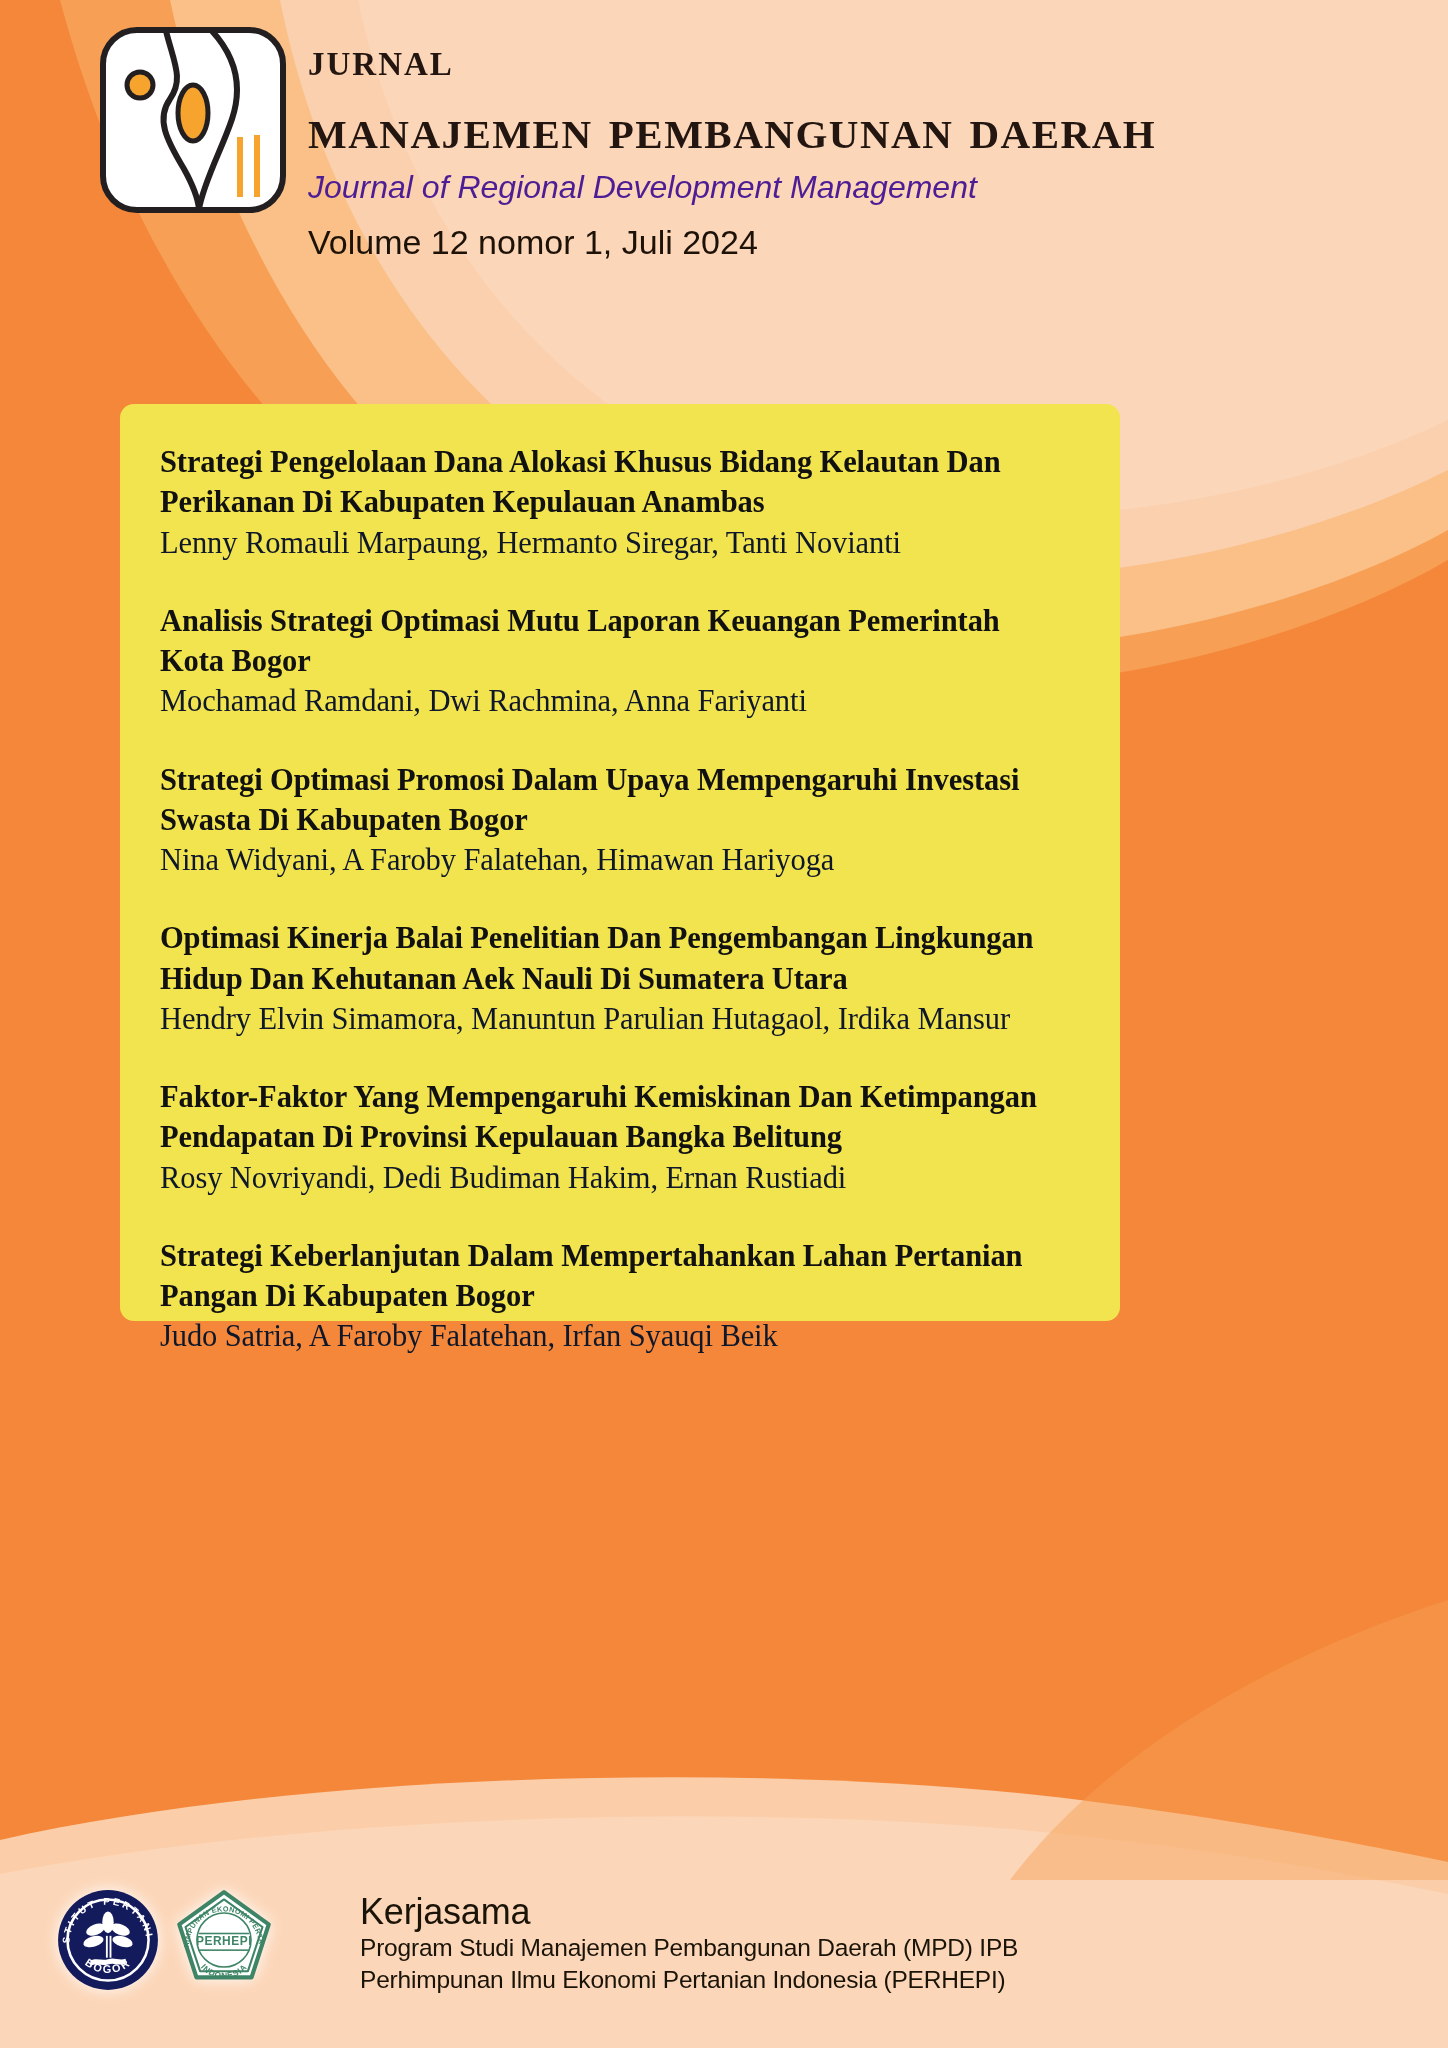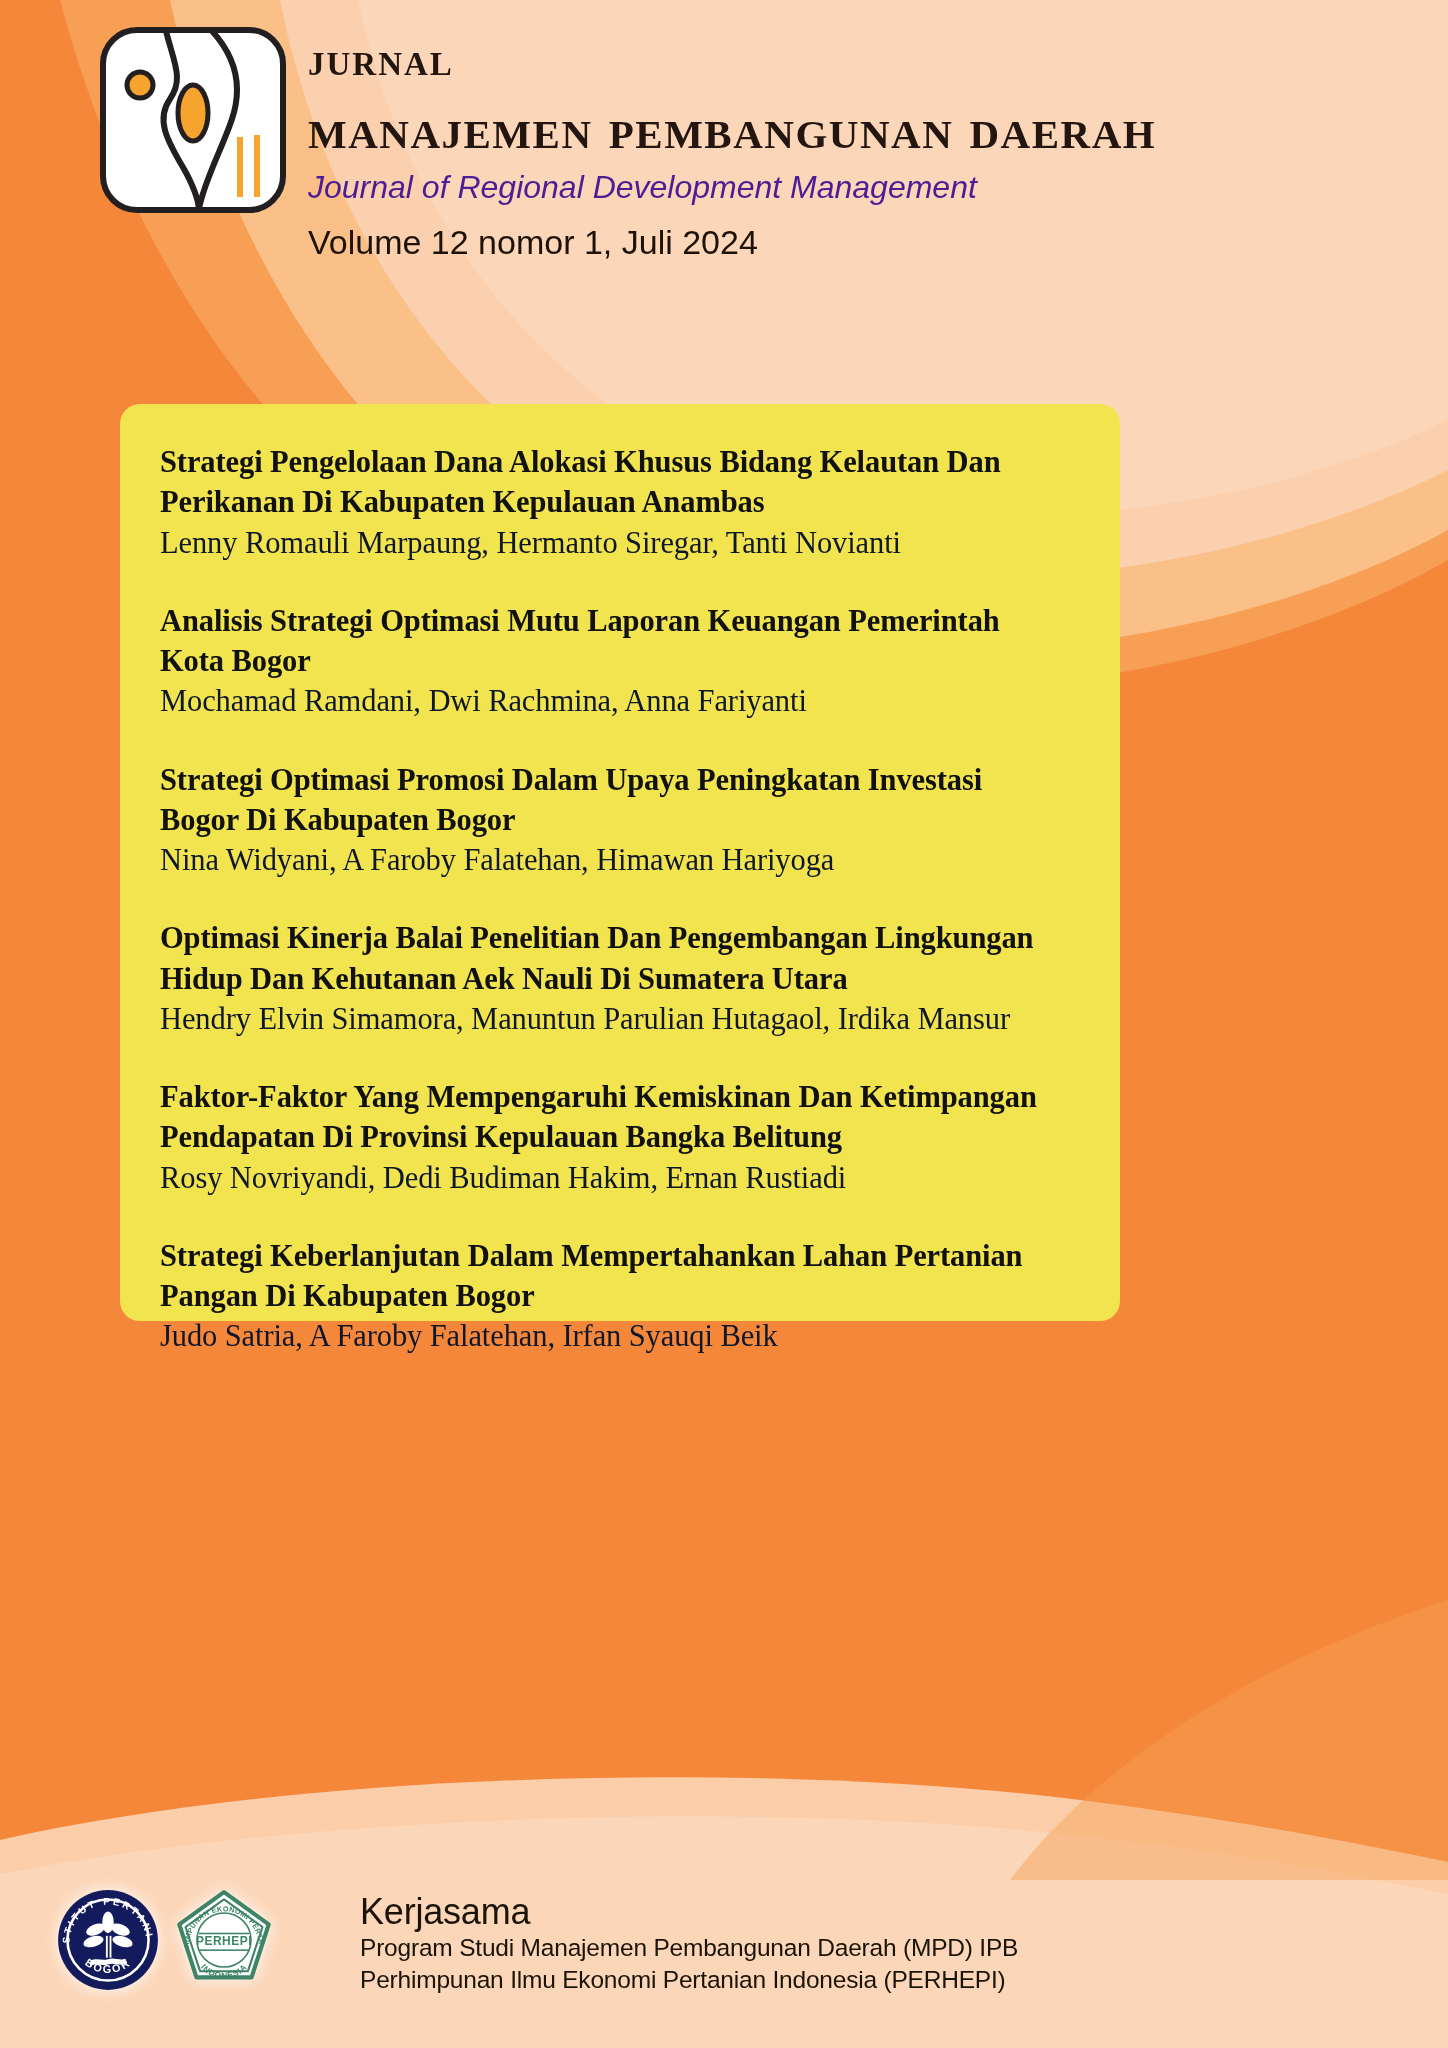--- a/index.html
+++ b/index.html
@@ -82,21 +82,21 @@
   }
 
   
   #content-card {
     position: absolute;
     left: 120px;
     top: 404px;
     width: 900px;
     height: 849px;
     background: #F2E44E;
-    border-radius: 20px;
+    border-radius: 14px;
     box-sizing: content-box;
     padding: 38px 60px 30px 40px;
   }
   #toc-list {
     margin: 0;
     padding: 0;
     list-style: none;
   }
   .toc-entry {
     margin-bottom: 38px;
@@ -219,21 +219,21 @@
         <div class="toc-title">Strategi Pengelolaan Dana Alokasi Khusus Bidang Kelautan Dan Perikanan Di Kabupaten Kepulauan Anambas</div>
         <div class="toc-authors">Lenny Romauli Marpaung, Hermanto Siregar, Tanti Novianti</div>
       </li>
 
       <li class="toc-entry">
         <div class="toc-title">Analisis Strategi Optimasi Mutu Laporan Keuangan Pemerintah Kota Bogor</div>
         <div class="toc-authors">Mochamad Ramdani, Dwi Rachmina, Anna Fariyanti</div>
       </li>
 
       <li class="toc-entry">
-        <div class="toc-title">Strategi Optimasi Promosi Dalam Upaya Peningkatan Investasi Bogor Di Kabupaten Bogor</div>
+        <div class="toc-title">Strategi Optimasi Promosi Dalam Upaya Mempengaruhi Investasi Swasta Di Kabupaten Bogor</div>
         <div class="toc-authors">Nina Widyani, A Faroby Falatehan, Himawan Hariyoga</div>
       </li>
 
       <li class="toc-entry">
         <div class="toc-title">Optimasi Kinerja Balai Penelitian Dan Pengembangan Lingkungan Hidup Dan Kehutanan Aek Nauli Di Sumatera Utara</div>
         <div class="toc-authors">Hendry Elvin Simamora, Manuntun Parulian Hutagaol, Irdika Mansur</div>
       </li>
 
       <li class="toc-entry">
         <div class="toc-title">Faktor-Faktor Yang Mempengaruhi Kemiskinan Dan Ketimpangan Pendapatan Di Provinsi Kepulauan Bangka Belitung</div>

